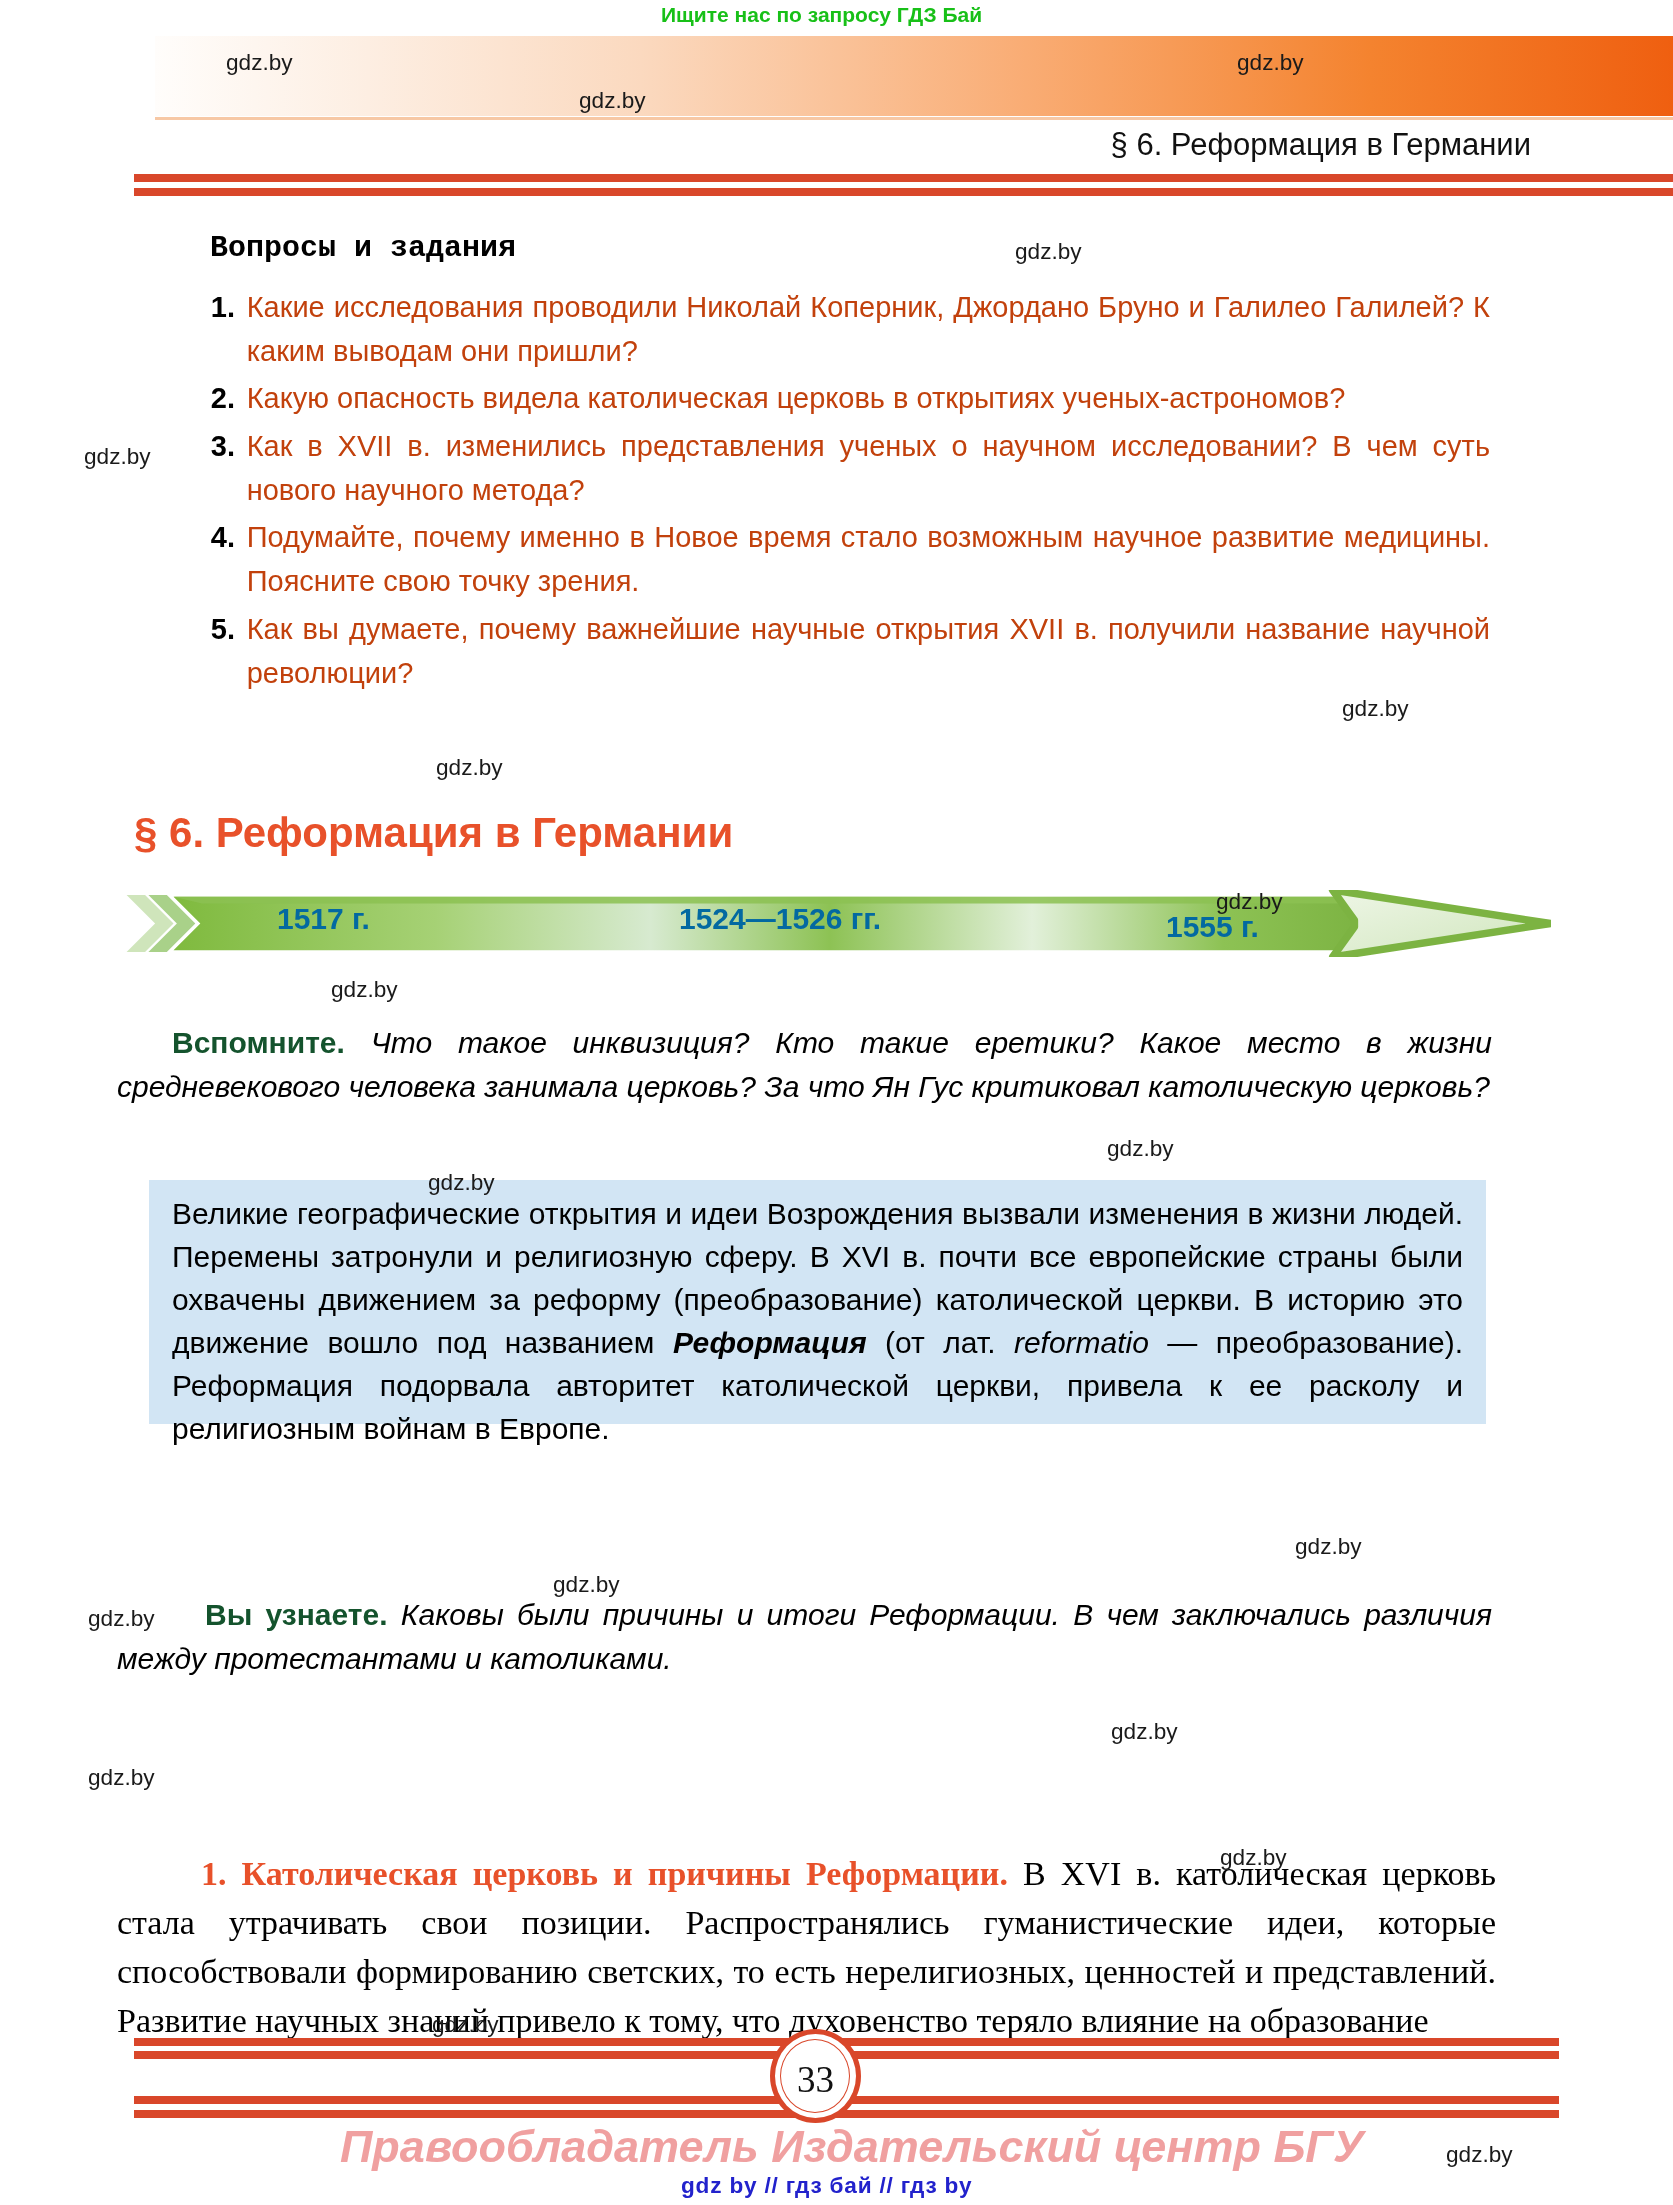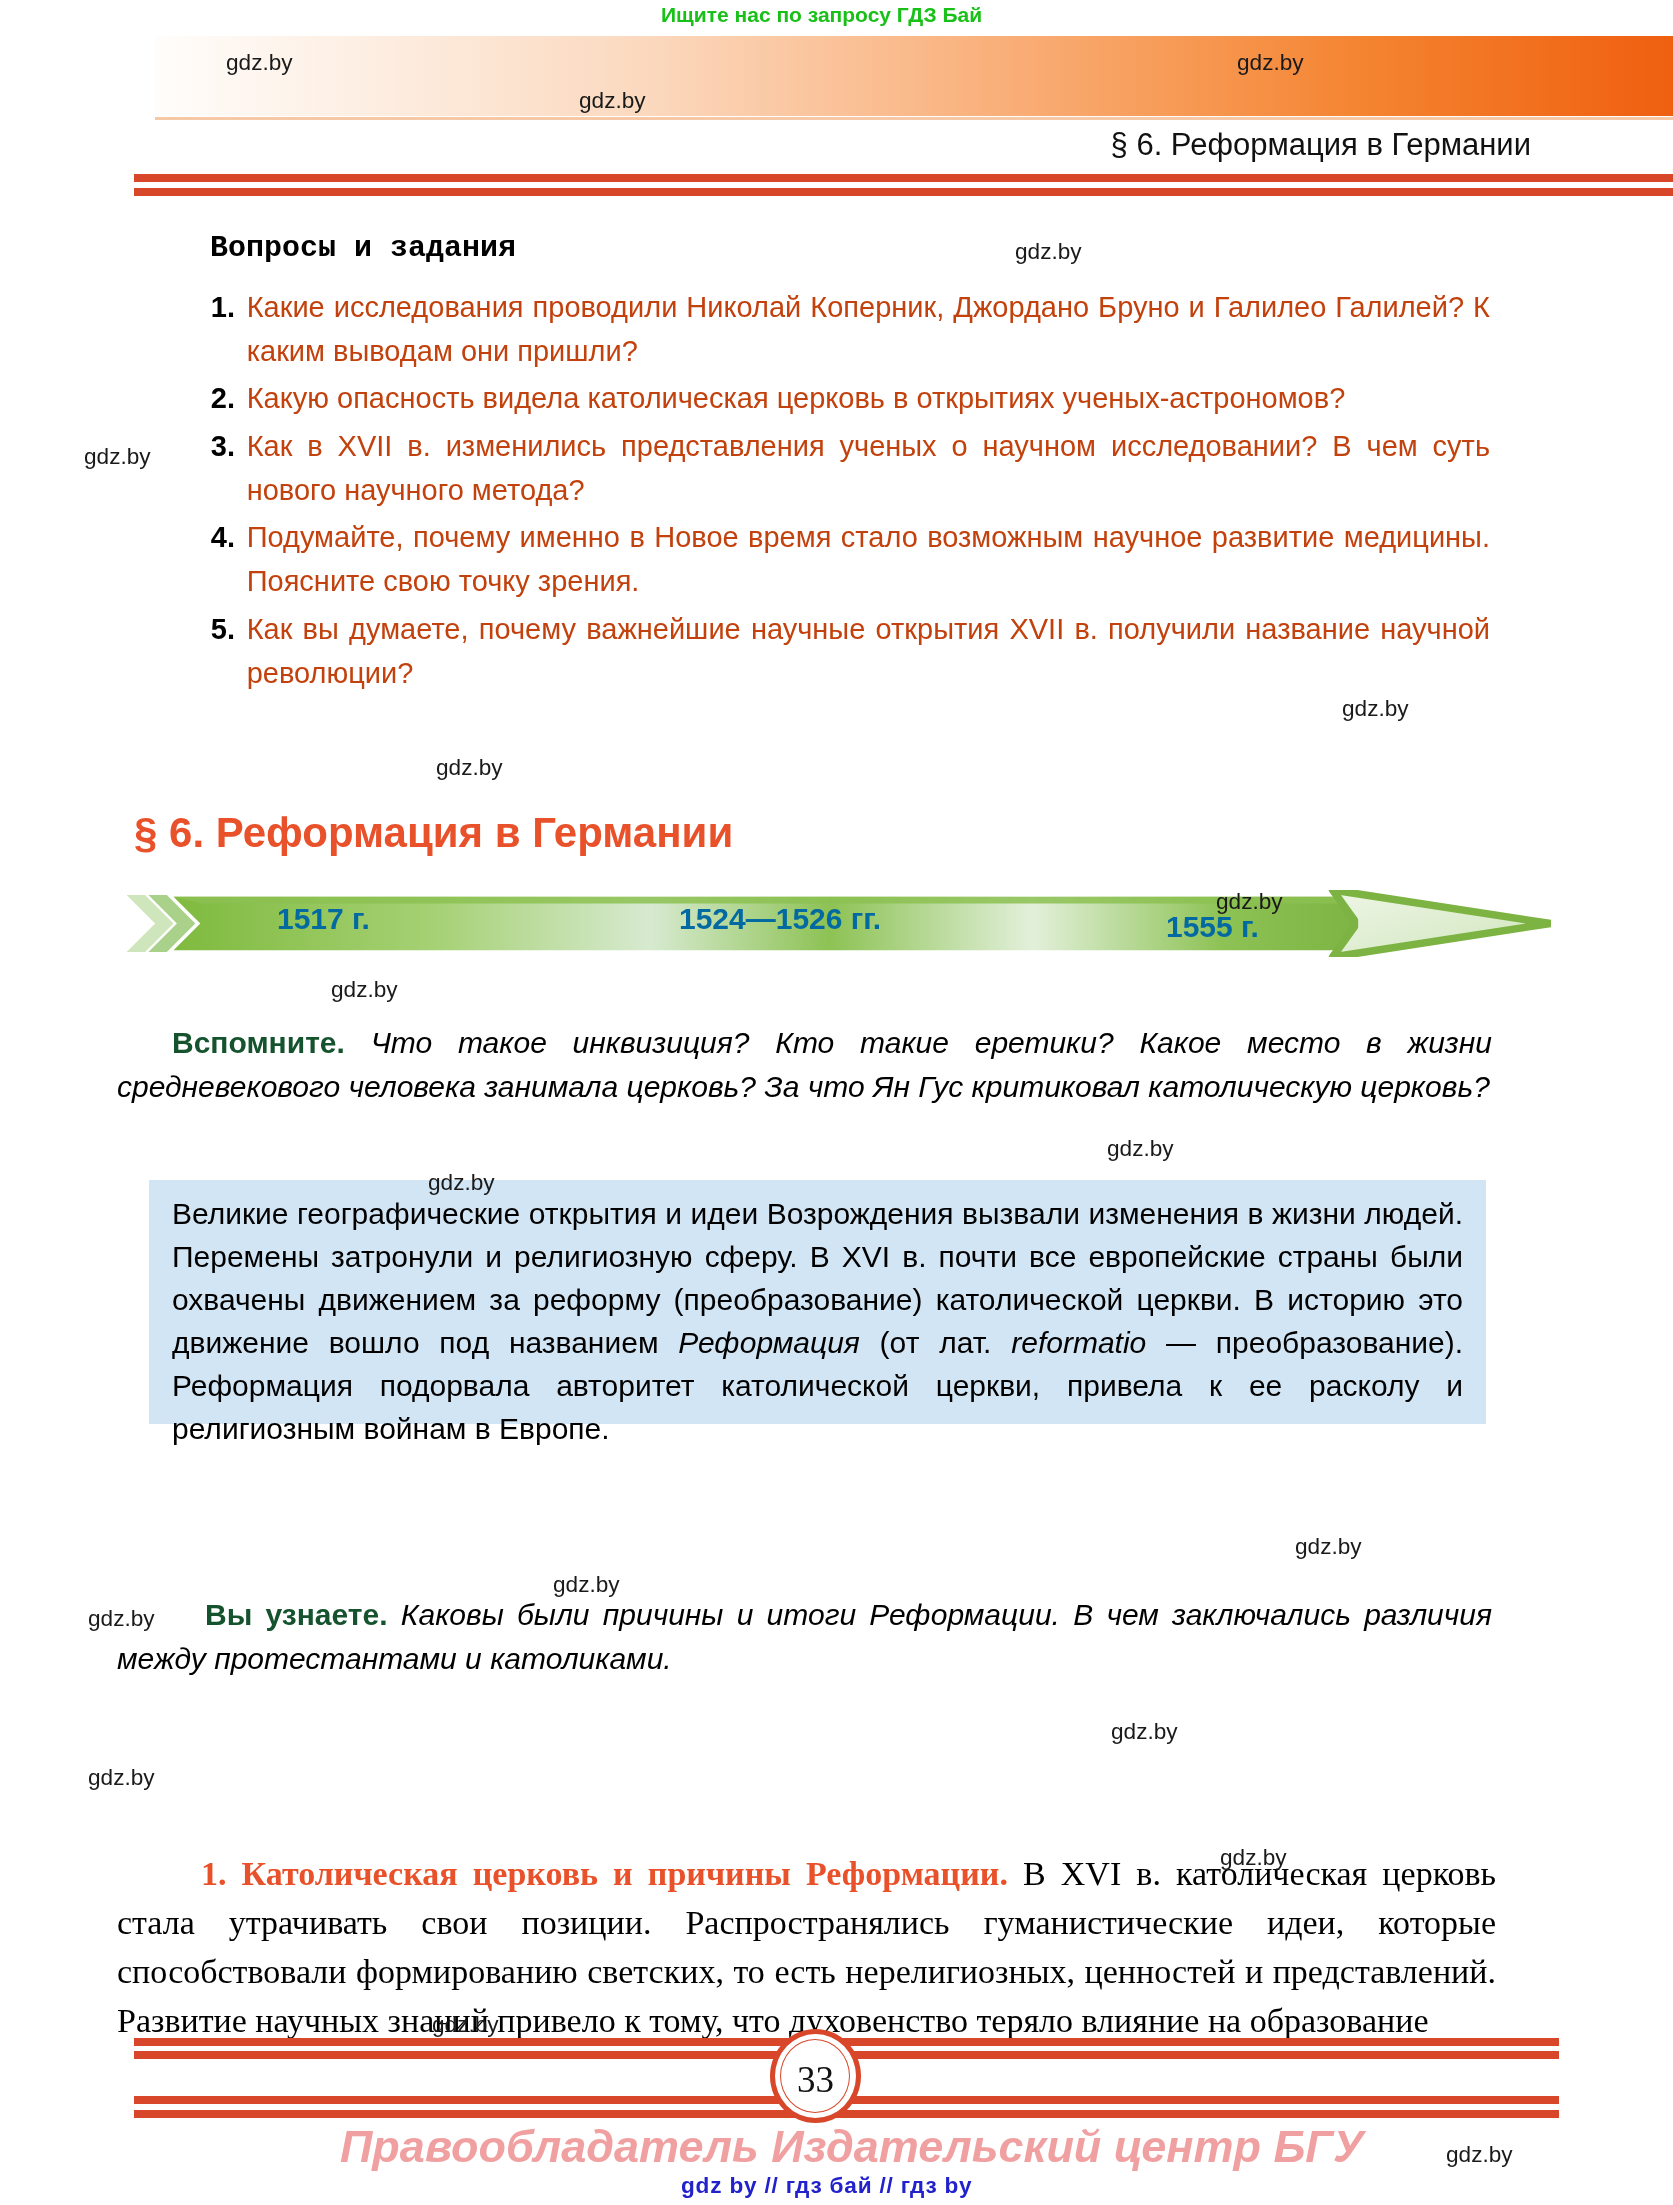--- a/index.html
+++ b/index.html
@@ -199,21 +199,21 @@
     position: absolute;
     left: 172px;
     top: 1192px;
     width: 1291px;
     font-size: 30px;
     line-height: 43px;
     color: #000;
     text-align: justify;
     z-index: 12;
   }
-  .bi { font-weight: normal; font-style: italic; margin-top: 12px; }
+  .bi { font-weight: bold; font-style: italic; margin-top: 12px; }
   .it { font-style: italic; }
 
   
   #learn {
     position: absolute;
     left: 117px;
     top: 1593px;
     width: 1375px;
     font-size: 30px;
     line-height: 44px;

